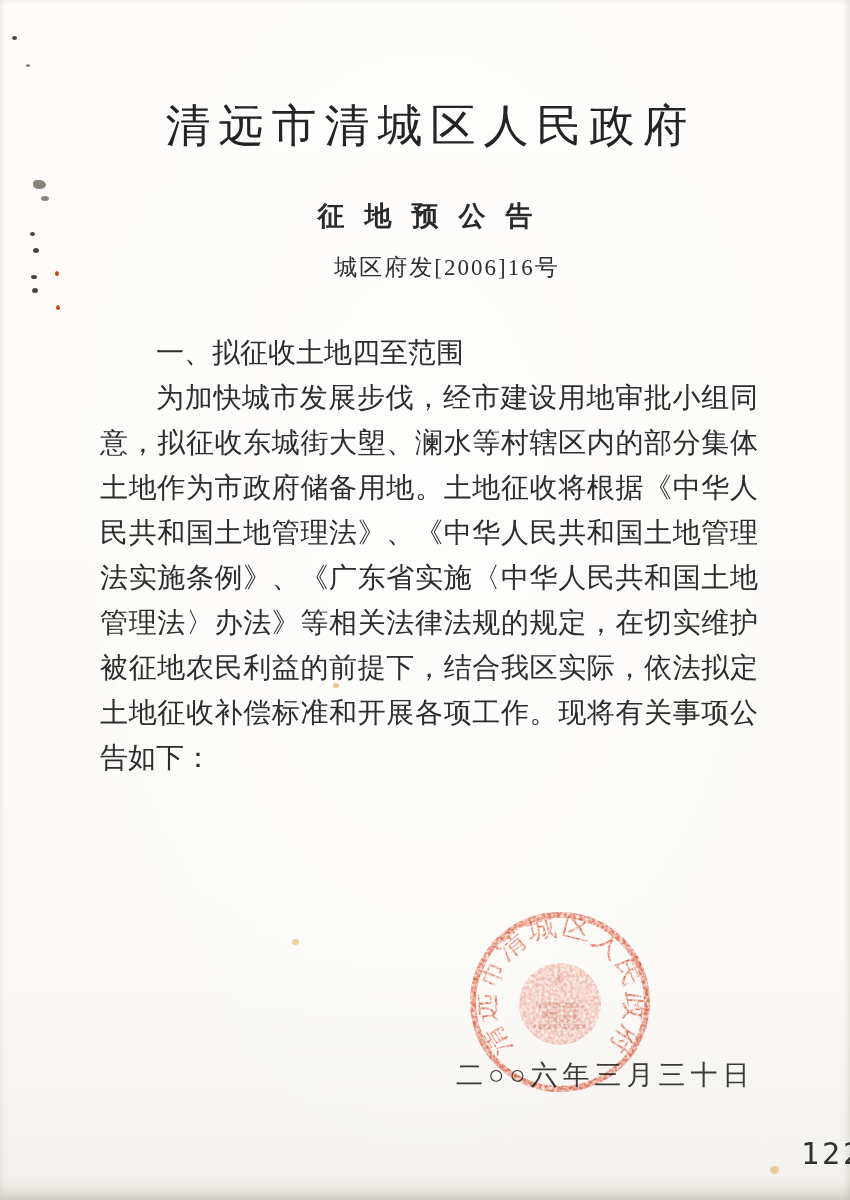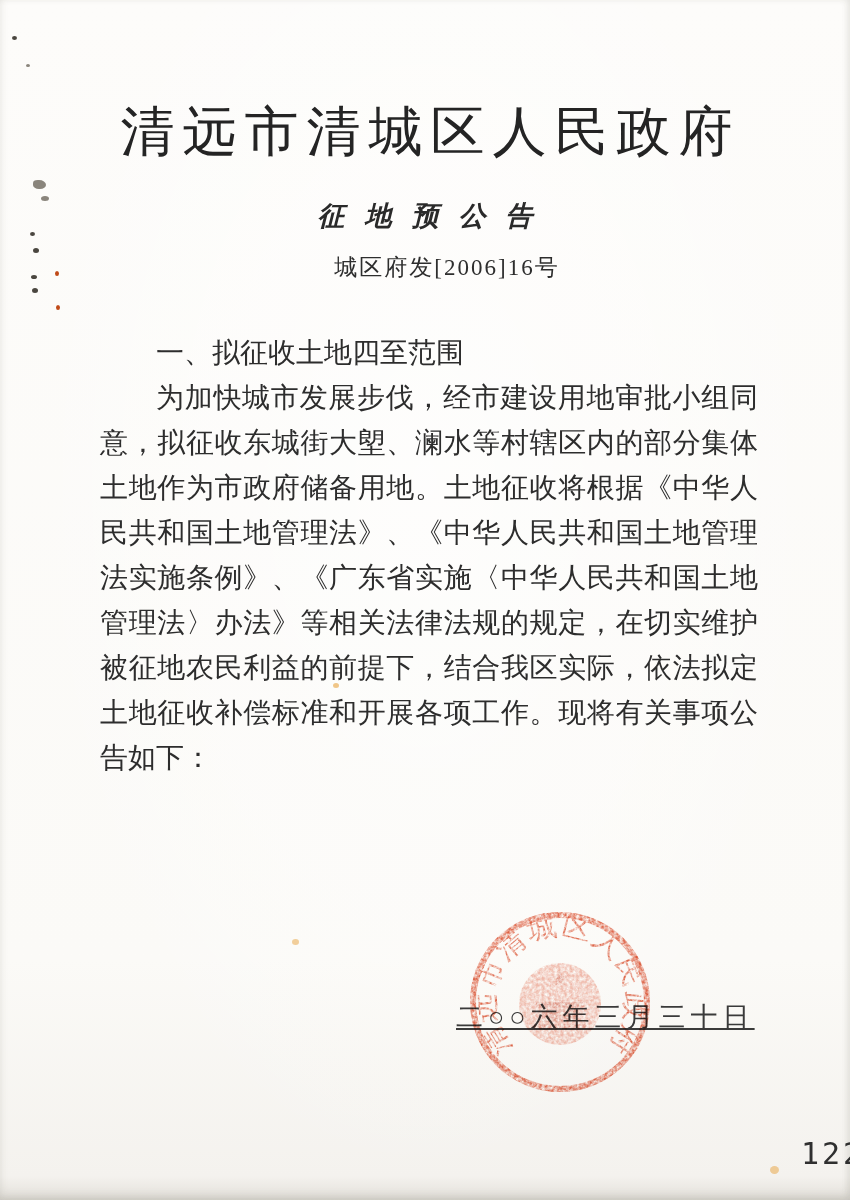--- a/index.html
+++ b/index.html
@@ -18,38 +18,37 @@
       linear-gradient(180deg, #fdfcfa 0%, #fbfaf7 80%, #f4f2ee 98%, #e3e0da 100%),
       #fbfaf8;
     color: #2b2b2b;
     box-shadow: inset 0 -4px 8px rgba(60,55,45,0.12), inset -3px 0 6px rgba(60,55,45,0.05);
   }
 
   .doc-title {
     position: absolute;
     top: 96px; left: 0; right: 0;
     text-align: center;
-    font-size: 54px;
+    font-size: 45px;
     font-weight: 500;
     letter-spacing: 8px;
     color: #242424;
     white-space: nowrap;
     margin-left: 11px;
   }
   .doc-subtitle {
     position: absolute;
     top: 198px; left: 0; right: 0;
     text-align: center;
     font-size: 27px;
     font-weight: bold;
     letter-spacing: 20px;
     text-indent: 20px; 
     color: #2a2a2a;
     white-space: nowrap;
-    font-style: italic;
   }
   .doc-number {
     position: absolute;
     top: 252px; left: 0; right: 0;
     text-align: center;
     font-size: 23px;
     letter-spacing: 2px;
     color: #2e2e2e;
     white-space: nowrap;
     padding-left: 44px;
@@ -62,27 +61,26 @@
     font-size: 28px;
     line-height: 45px;
     text-align: justify;
     text-justify: inter-character;
     color: #2d2d2d;
   }
   .doc-body p { text-indent: 2em; }
 
   .doc-date {
     position: absolute;
-    top: 999px; left: 456px;
+    top: 1057px; left: 456px;
     font-size: 27px;
     letter-spacing: 5px;
     color: #3a3a3a;
     white-space: nowrap;
     z-index: 2;
-    text-decoration: underline;
   }
 
   .seal {
     position: absolute;
     top: 906px; left: 464px;
     width: 192px; height: 192px;
     mix-blend-mode: multiply;
     opacity: 0.92;
     z-index: 3;
     pointer-events: none;

